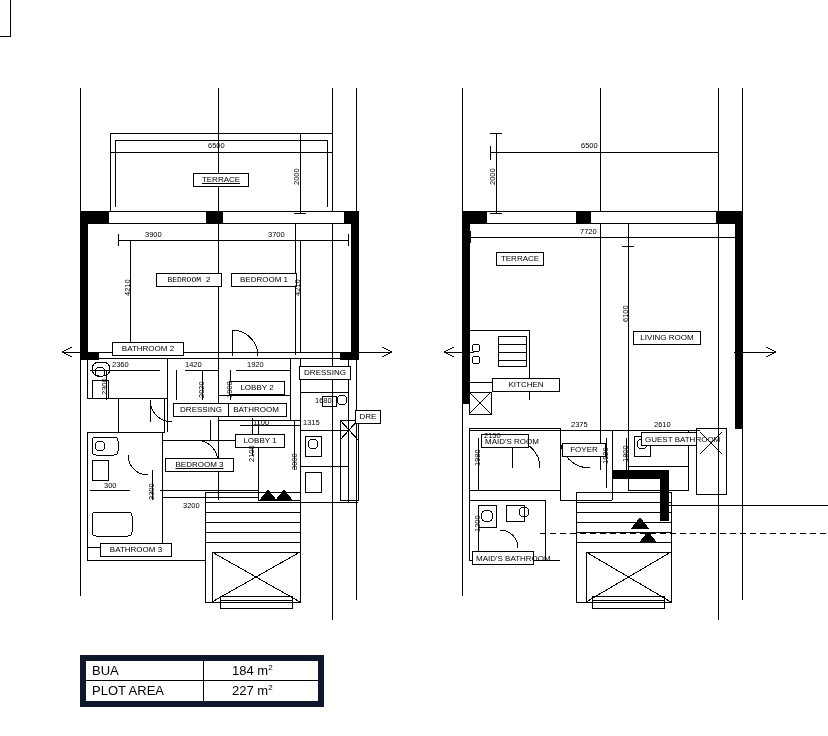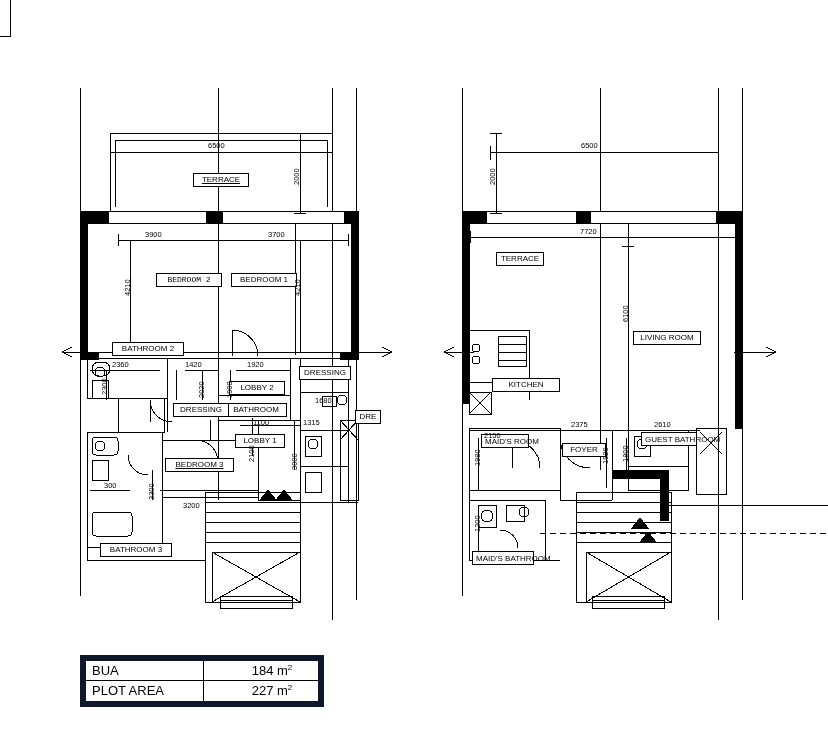--- a/index.html
+++ b/index.html
@@ -11,21 +11,21 @@
           padding:1px 3px;box-sizing:border-box;white-space:nowrap;}
   .dim{position:absolute;font-size:7.5px;line-height:8px;white-space:nowrap;}
   .dimv{position:absolute;font-size:7.5px;line-height:8px;white-space:nowrap;
         transform-origin:0 0;transform:rotate(-90deg);}
 
   
   #legend-table{position:absolute;left:80px;top:655px;border:6px solid #0f172a;
                 border-collapse:collapse;background:#fff;}
   #legend-table td{border:1px solid #000;font-size:13px;padding:2px 6px;
                    font-family:"Liberation Sans", sans-serif;}
-  #legend-table td.val{text-align:center;width:80px;padding-left:28px;}
+  #legend-table td.val{text-align:left;width:80px;padding-left:28px;}
   #legend-table td.key{width:105px;}
   .sup{font-size:8px;vertical-align:super;}
 
   
   .corner{position:absolute;left:0;top:0;width:10px;height:36px;
           border-right:1px solid #000;border-bottom:1px solid #000;}
 
   svg.draw{position:absolute;left:0;top:0;width:828px;height:736px;
            pointer-events:none;}
 </style>

